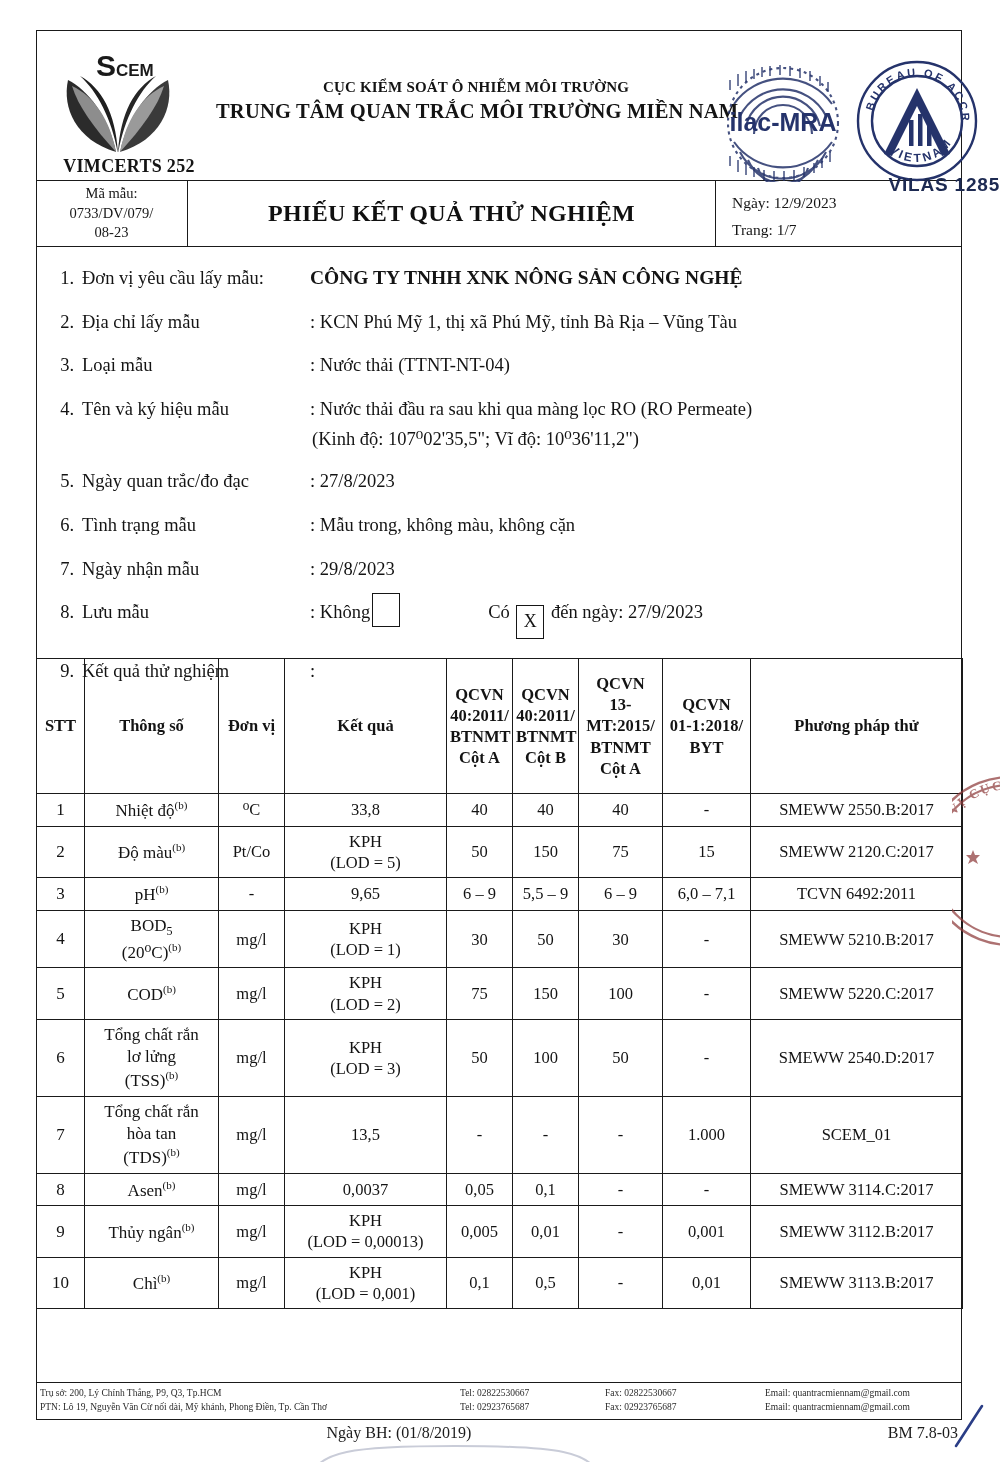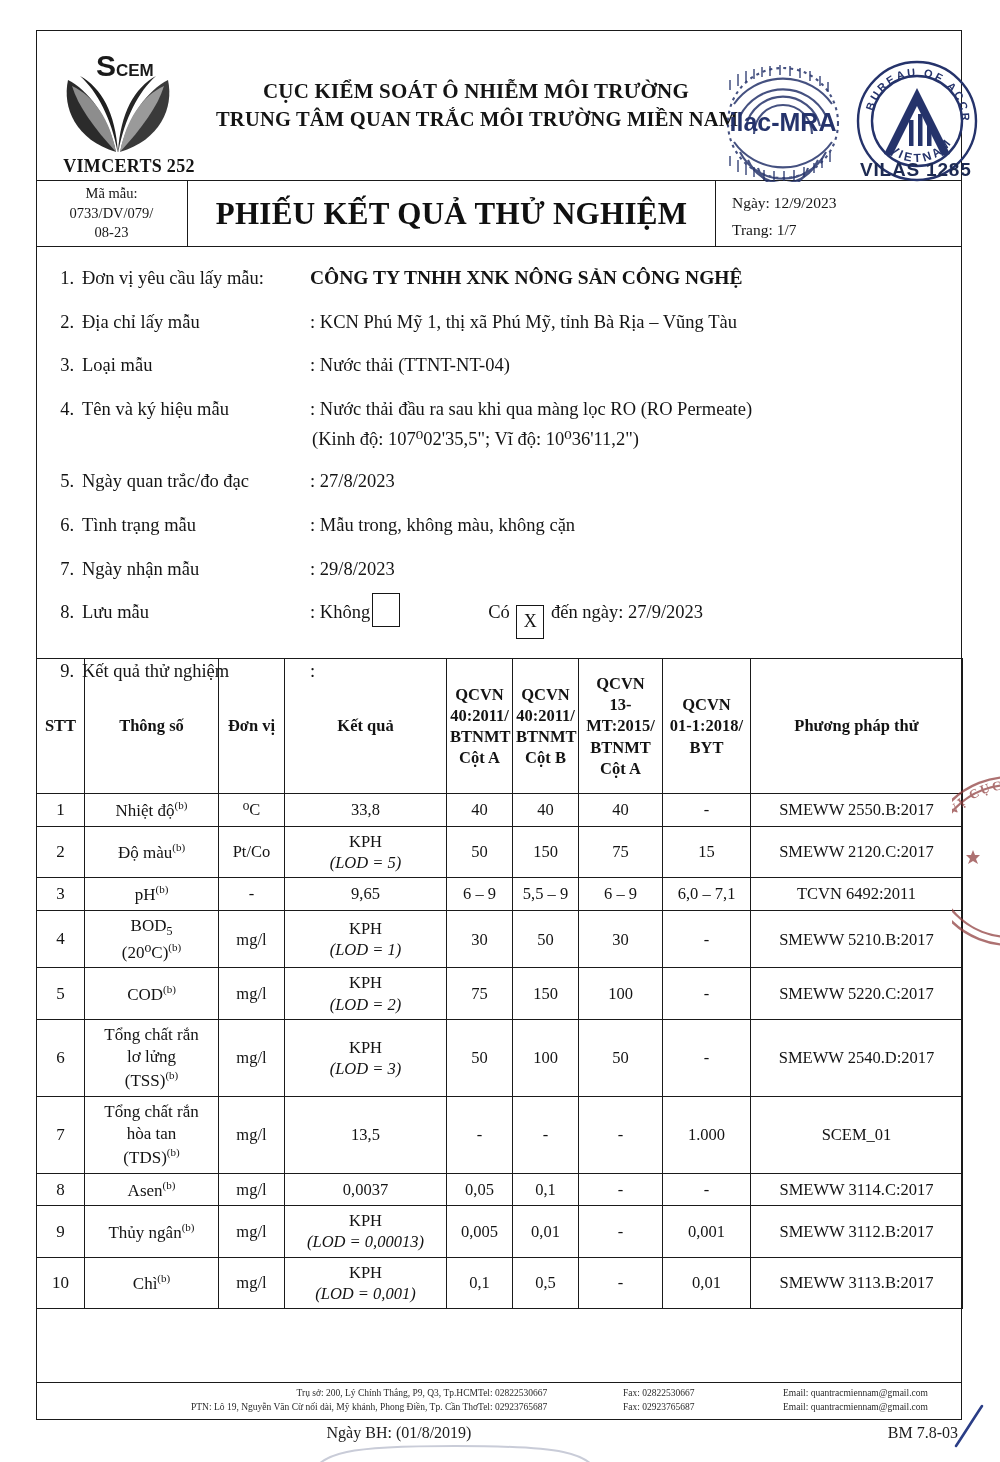--- a/index.html
+++ b/index.html
@@ -66,21 +66,21 @@
   .org-titles {
     position: absolute;
     left: 180px; top: 48px;
     width: 520px;
     text-align: center;
     line-height: 1.32;
   }
   .org-title-1 {
     font-family: "Liberation Serif", serif;
     font-weight: bold;
-    font-size: 21px;
+    font-size: 15px;
     letter-spacing: .2px;
     color: #141414;
     white-space: nowrap;
   }
   .org-title-2 {
     font-family: "Liberation Serif", serif;
     font-weight: bold;
     font-size: 20.5px;
     letter-spacing: .2px;
     color: #141414;
@@ -93,23 +93,23 @@
     left: 688px; top: 34px;
     width: 118px; height: 118px;
   }
   .stamp-vilas {
     position: absolute;
     left: 818px; top: 28px;
     width: 126px; height: 126px;
   }
   .vilas-label {
     position: absolute;
-    left: 824px; top: 129px;
+    left: 824px; top: 144px;
     width: 140px;
-    text-align: left;
+    text-align: right;
     font-family: "Liberation Sans", sans-serif;
     font-weight: bold;
     font-size: 19px;
     letter-spacing: .8px;
     color: #1d2a52;
   }
 
   
   .title-row {
     position: absolute;
@@ -131,21 +131,21 @@
     color: #161616;
   }
   .title-cell {
     position: absolute;
     left: 152px; top: 0;
     width: 528px; height: 100%;
     box-sizing: border-box;
     border-right: 1.4px solid #1a1a1a;
     display: flex; align-items: center; justify-content: center;
     font-weight: bold;
-    font-size: 31px;
+    font-size: 24px;
     letter-spacing: .3px;
     color: #101010;
   }
   .date-cell {
     position: absolute;
     left: 680px; top: 0;
     width: 246px; height: 100%;
     box-sizing: border-box;
     padding: 8px 0 0 16px;
     font-size: 15.5px;
@@ -227,21 +227,21 @@
   td.c-param {
     text-align: left;
     padding-left: 12px;
     font-size: 17px;
   }
   td.c-stt { font-size: 17px; }
   td.c-method { font-size: 16.5px; }
   .sup { font-size: 11px; vertical-align: super; }
   .sub { font-size: 12px; vertical-align: sub; }
   .kph-main { display:block; }
-  .kph-lod  { display:block;font-style:italic; }
+  .kph-lod  { display:block; }
   .two-line { line-height: 1.3; }
 
   
   .red-stamp {
     position: absolute;
     left: 952px; top: 772px;
     width: 120px; height: 178px;
     overflow: hidden;
     opacity: .72;
   }
@@ -253,21 +253,21 @@
     top: 1382px;
     width: 926px;
     height: 38px;
     box-sizing: border-box;
     border-top: 1.2px solid #1a1a1a;
     font-size: 9.5px;
     color: #2a2a2a;
     padding-top: 3px;
   }
   .f-line { display: flex; line-height: 1.5; }
-  .f-addr { flex: 0 0 420px; padding-left: 22px; text-align: right; }
+  .f-addr { flex: 0 0 420px; padding-left: 4px; }
   .f-tel  { flex: 0 0 145px; }
   .f-fax  { flex: 0 0 160px; }
   .f-mail { flex: 1; }
 
   .footer-bottom {
     position: absolute;
     left: 20px;
     top: 1424px;
     width: 960px;
     display: flex;

